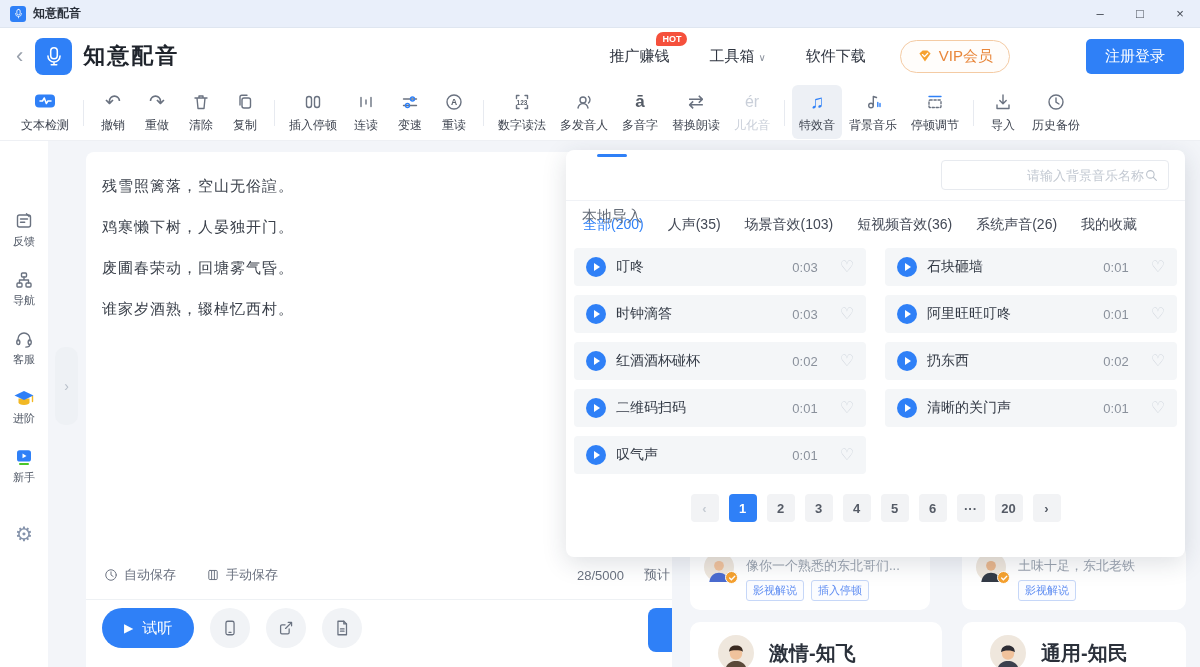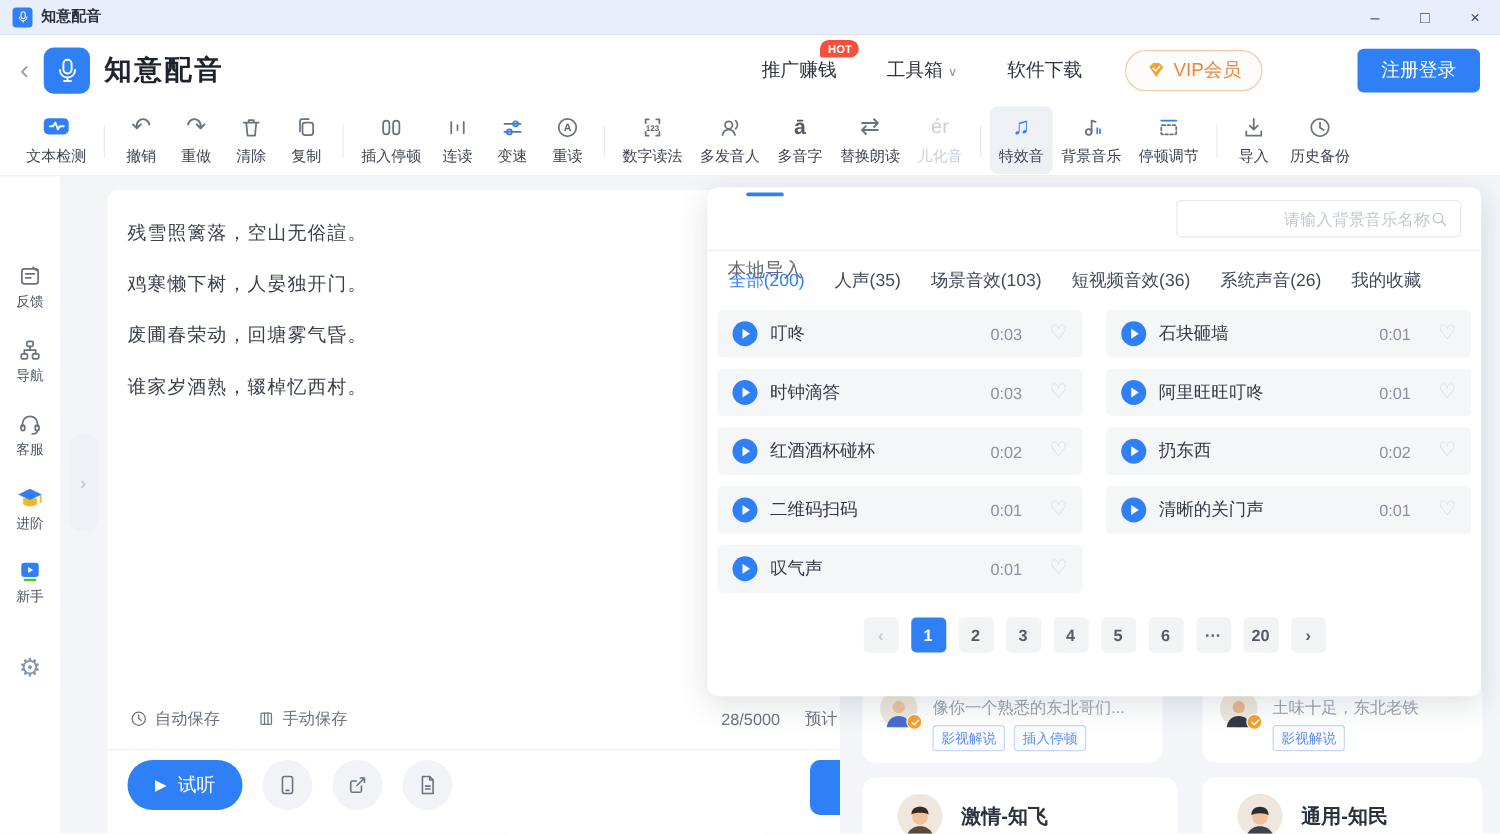--- a/index.html
+++ b/index.html
@@ -65,21 +65,21 @@
   .vcard-c { left:690px; top:481px; width:252px; height:62px; }
   .vcard-d { left:962px; top:481px; width:224px; height:62px; }
   .avatar { border-radius:50%; background:#efe7dd; position:relative; flex-shrink:0; display:flex; align-items:flex-end; justify-content:center; overflow:visible; }
   .av-sm { width:30px; height:30px; position:absolute; left:14px; top:8px; }
   .av-badge { position:absolute; right:-4px; bottom:-2px; width:13px; height:13px; border-radius:50%; background:#f6a12f; border:1.5px solid #fff; display:flex; align-items:center; justify-content:center; }
   .v-desc { position:absolute; left:56px; top:13px; right:10px; font-size:13px; color:#9aa3af; white-space:nowrap; overflow:hidden; }
   .v-tags { position:absolute; left:56px; top:36px; display:flex; gap:7px; }
   .v-tag { font-size:11px; color:#5f8df2; border:1px solid #c6d7f8; border-radius:3px; padding:2px 6px; background:#fbfcff; white-space:nowrap; }
   .vrow2 { display:flex; align-items:center; gap:15px; padding:13px 0 0 28px; }
   .av-lg { width:36px; height:36px; position:relative; }
-  .v-title { font-size:16px; font-weight:bold; color:#2b313b; }
+  .v-title { font-size:20px; font-weight:bold; color:#2b313b; }
   
   .popup { position:absolute; left:566px; top:9px; width:619px; height:407px; background:#fff; border-radius:8px; box-shadow:0 6px 24px rgba(31,45,70,.15); z-index:5; }
   .pp-head { position:relative; height:50px; display:flex; align-items:center; padding:0 16px; }
   .pp-tabs { display:flex; gap:36px;flex-direction:column; }
   .pp-tab { font-size:15px; color:#666d78; position:relative; padding:14px 0; }
   .pp-tab.active { color:#2b313b; }
   .pp-tab.active::after { content:""; position:absolute; left:50%; transform:translateX(-50%); bottom:0; width:30px; height:3px; border-radius:2px; background:#2f80f7; }
   .pp-search { margin-left:auto; width:228px; height:30px; border:1px solid #e7eaef; border-radius:4px; display:flex; align-items:center; padding:0 9px; }
   .pp-search input { border:none; outline:none; flex:1; font-size:13px; color:#555; font-family:inherit; background:transparent;text-align:right; }
   .pp-search input::placeholder { color:#c3c9d2; }

